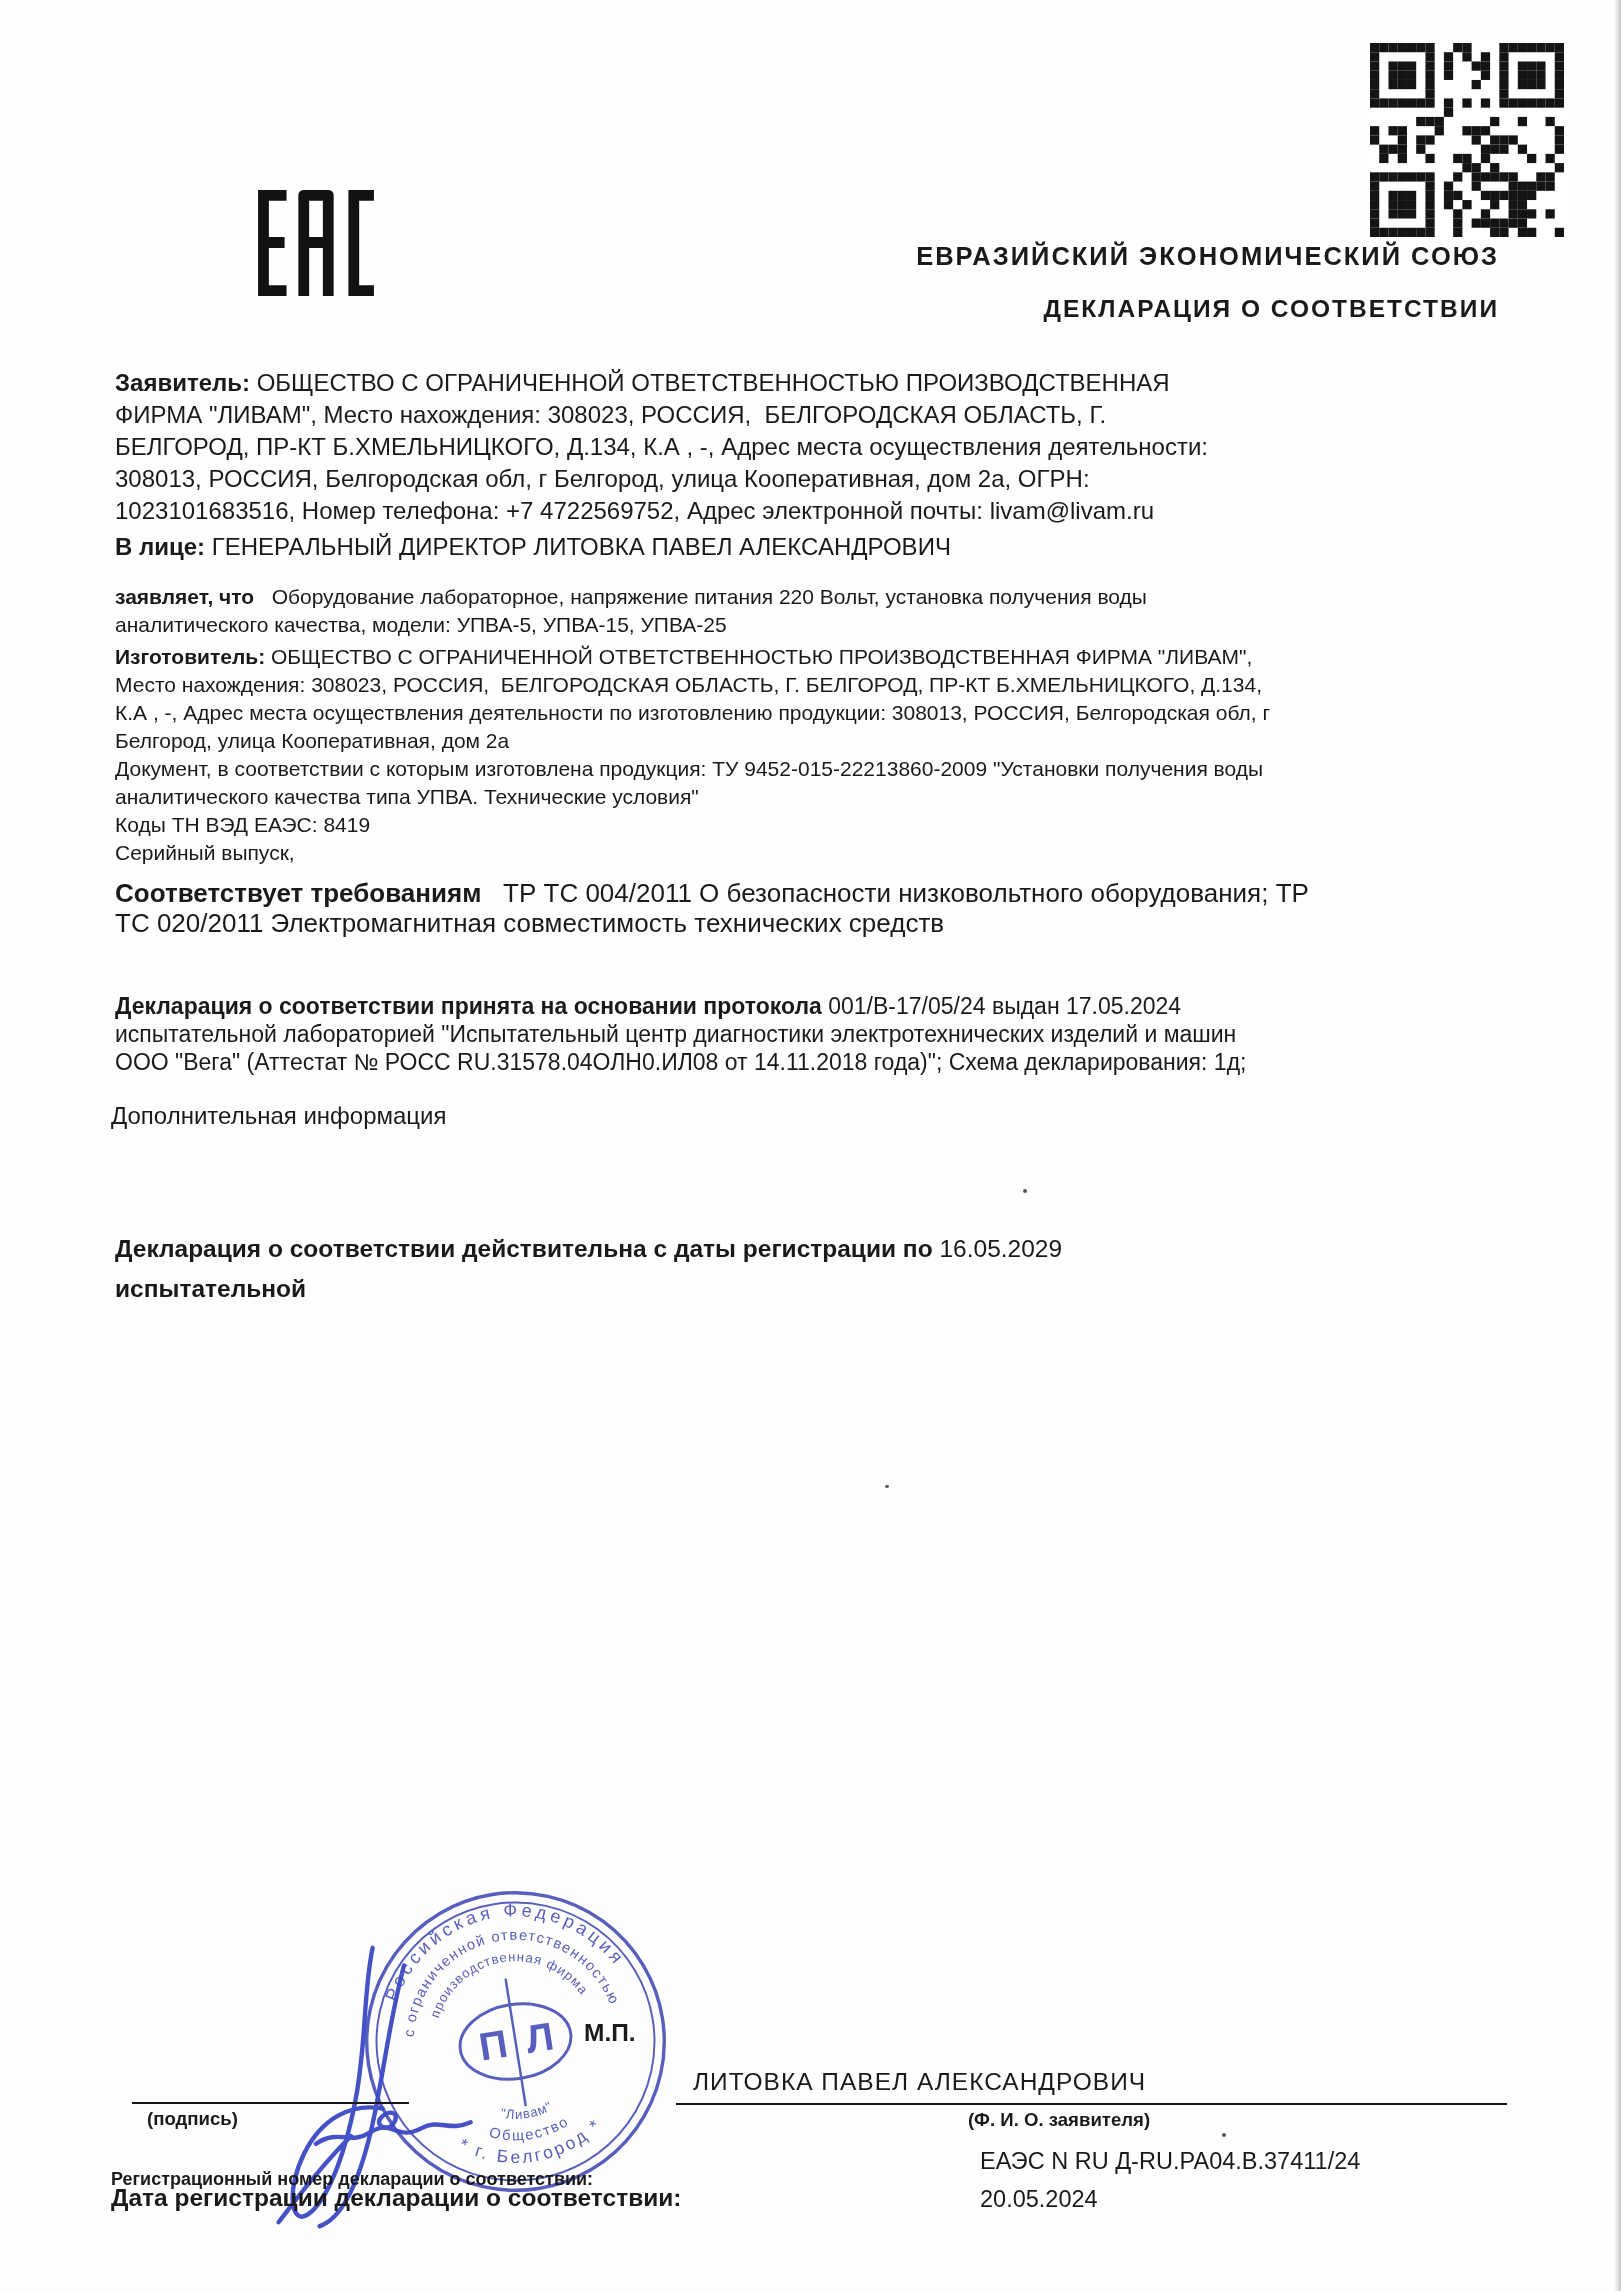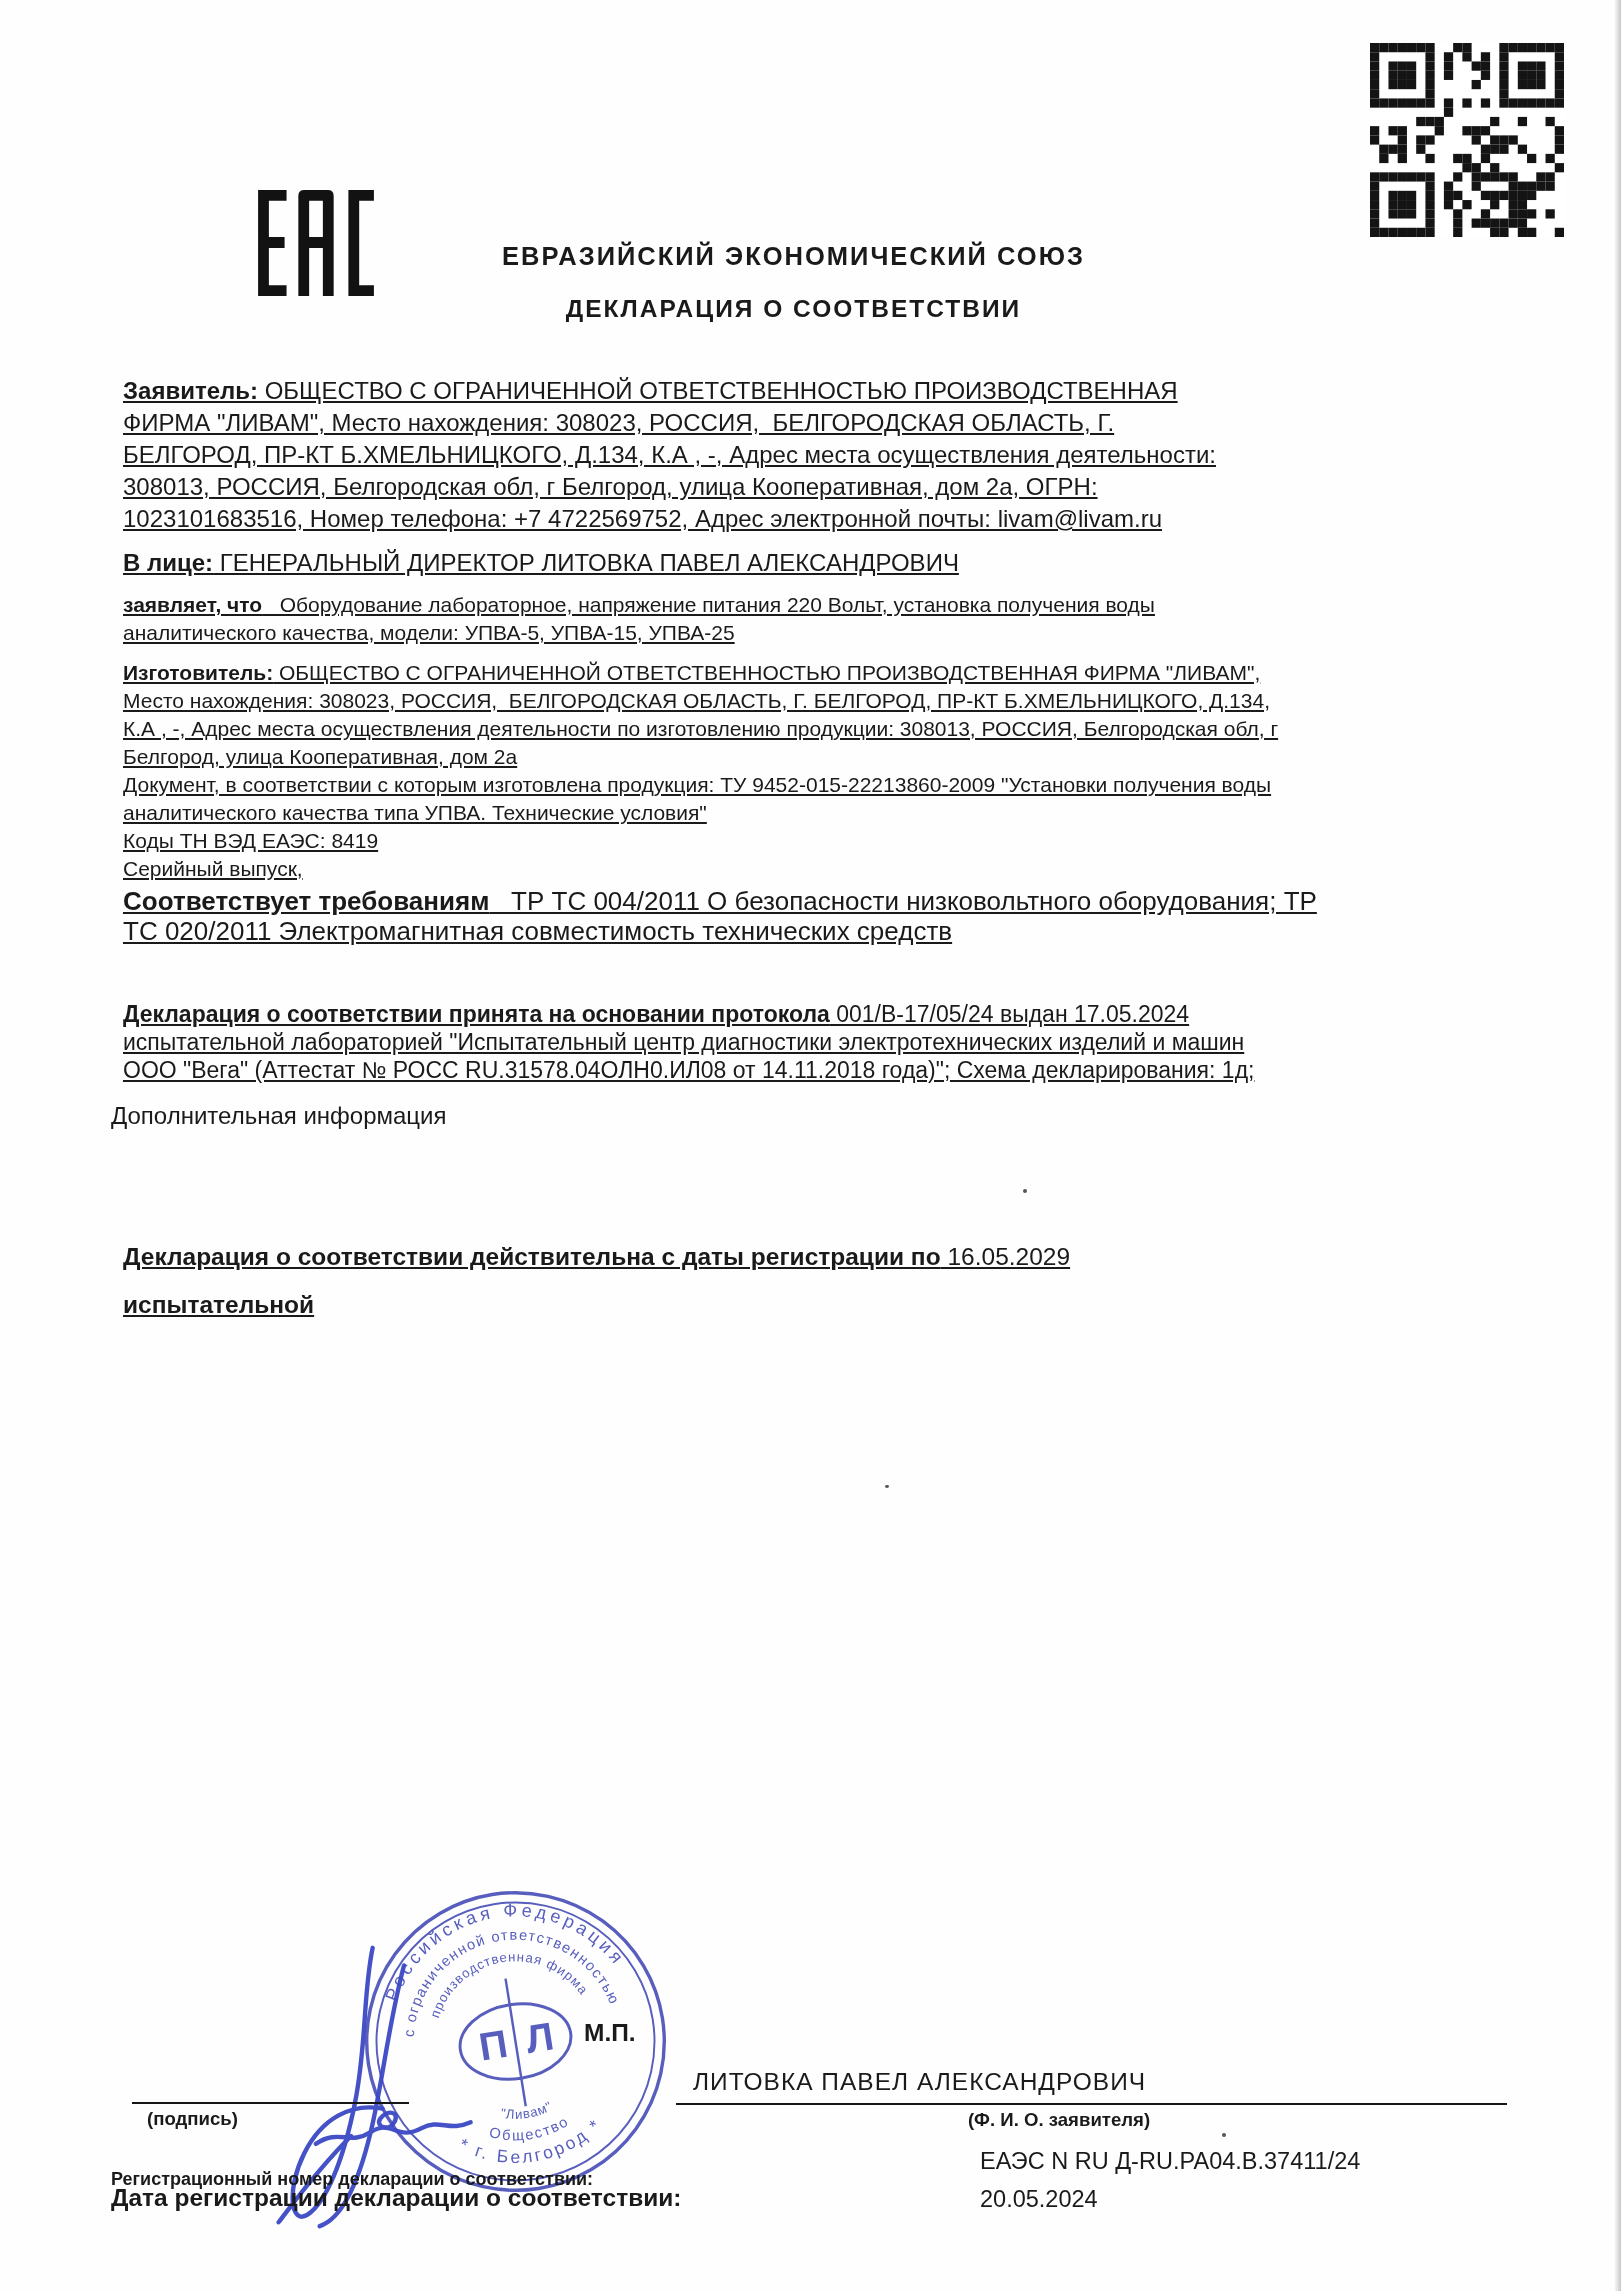--- a/index.html
+++ b/index.html
@@ -12,22 +12,22 @@
     overflow:hidden;
   }
   .page::after{
     content:"";position:absolute;right:0;top:0;width:6.9px;height:100%;
     background:linear-gradient(to right,rgba(0,0,0,0),rgba(0,0,0,.22));
     pointer-events:none;
   }
   .abs{position:absolute;}
   .pre{white-space:pre-line;}
   .b{font-weight:bold;}
-  p{margin:12px;text-decoration:underline;}
-  .title{left:88px;width:1411px;text-align:center;font-weight:bold;letter-spacing:2px;}
+  p{margin:4px;}
+  .title{left:88px;width:1411px;text-align:right;font-weight:bold;letter-spacing:2px;}
   #title1{top:242px;font-size:25.5px;}
   #title2{top:295px;font-size:24.5px;}
   .sec{left:111px;width:1439px;}
   #applicant{top:363px;font-size:24px;line-height:32px;}
   #declares{top:579px;font-size:21px;line-height:28px;}
   #compliance{top:874px;font-size:26px;line-height:30px;}
   #basis{top:988px;font-size:23px;line-height:28px;}
   #addinfo{top:1102px;font-size:24px;font-weight:normal;}
   #validity{top:1227px;font-size:24.5px;line-height:36px;font-weight:bold;}
   #validity .reg{font-weight:normal;}

